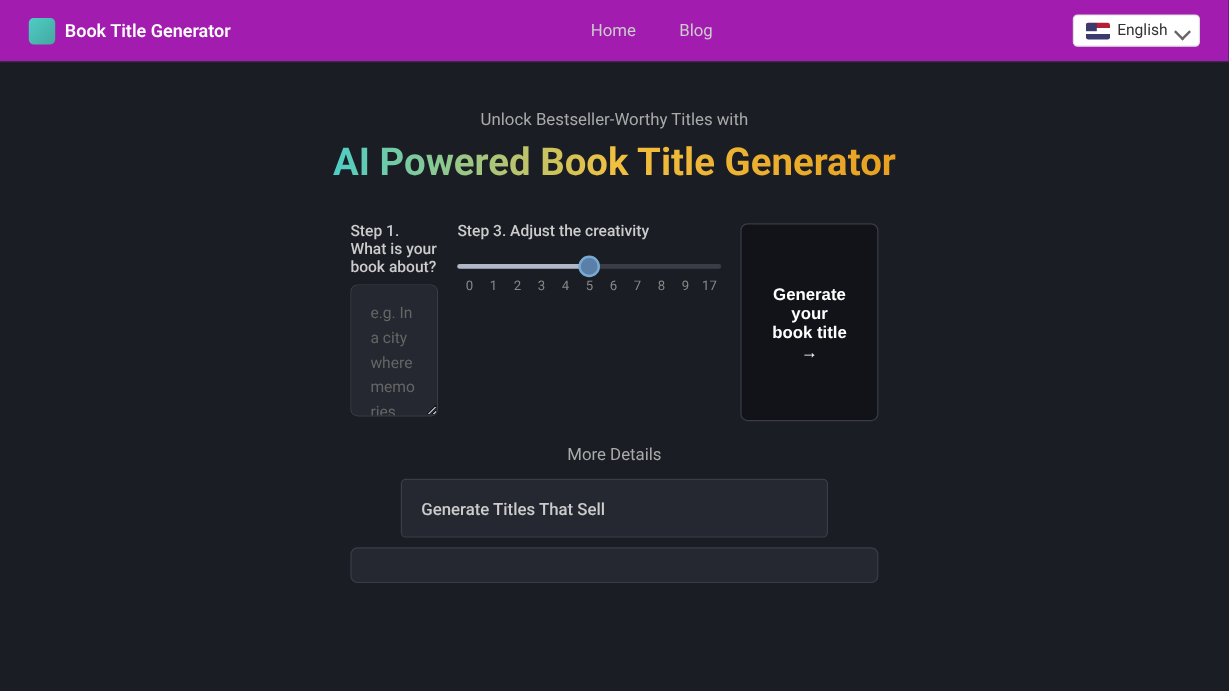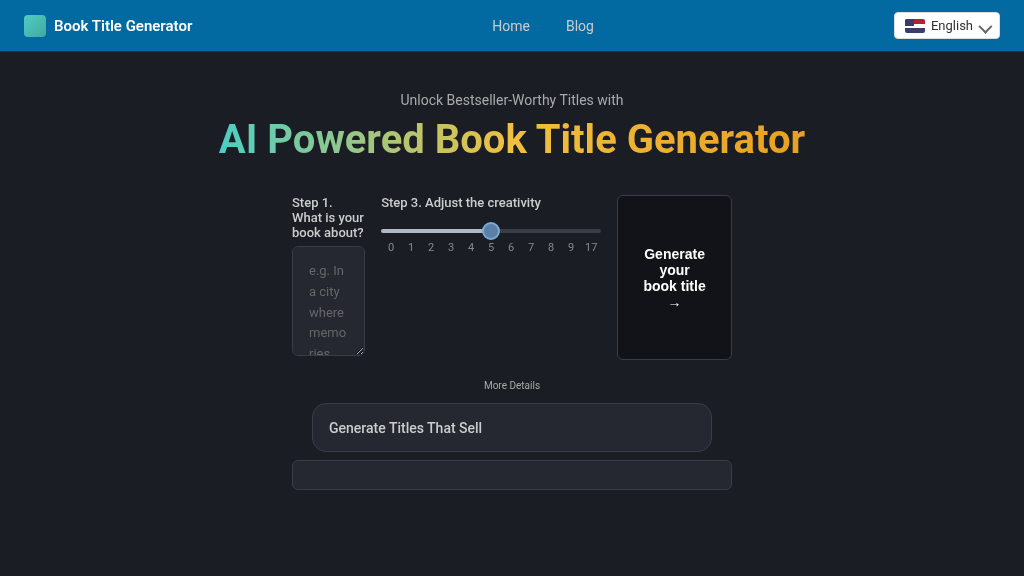--- a/index.html
+++ b/index.html
@@ -17,21 +17,21 @@
       color: #ffffff;
     }
 
     
     .navbar {
       display: flex;
       align-items: center;
       justify-content: space-between;
       padding: 0 24px;
       height: 52px;
-      background-color: #0369a1;
+      background-color: #a21caf;
       border-bottom: 1px solid #2a2d36;
     }
 
     .navbar-brand {
       display: flex;
       align-items: center;
       gap: 8px;
     }
 
     .brand-icon {
@@ -113,21 +113,21 @@
 
     .subtitle {
       font-size: 14px;
       color: #aaaaaa;
       font-weight: 400;
       margin-bottom: 8px;
       text-align: left;
     }
 
     .main-title {
-      font-size: 40px;
+      font-size: 32px;
       font-weight: 700;
       text-align: center;
       margin-bottom: 32px;
       background: linear-gradient(90deg, #4ecdc4 0%, #f0c040 50%, #e8a020 100%);
       -webkit-background-clip: text;
       -webkit-text-fill-color: transparent;
       background-clip: text;
     }
 
     
@@ -232,30 +232,30 @@
     
     .more-details-section {
       width: 100%;
       margin-top: 20px;
       display: flex;
       flex-direction: column;
       align-items: center;
     }
 
     .more-details-label {
-      font-size: 10px;
+      font-size: 14px;
       color: #aaaaaa;
       margin-bottom: 12px;
     }
 
     .accordion-item {
-      width: 400px;
+      width: 356px;
       background-color: #252830;
       border: 1px solid #3a3d48;
-      border-radius: 14px;
+      border-radius: 4px;
       padding: 14px 16px;
       margin-bottom: 8px;
       cursor: pointer;
     }
 
     .accordion-title {
       font-size: 14px;
       color: #cccccc;
       font-weight: 500;
     }

